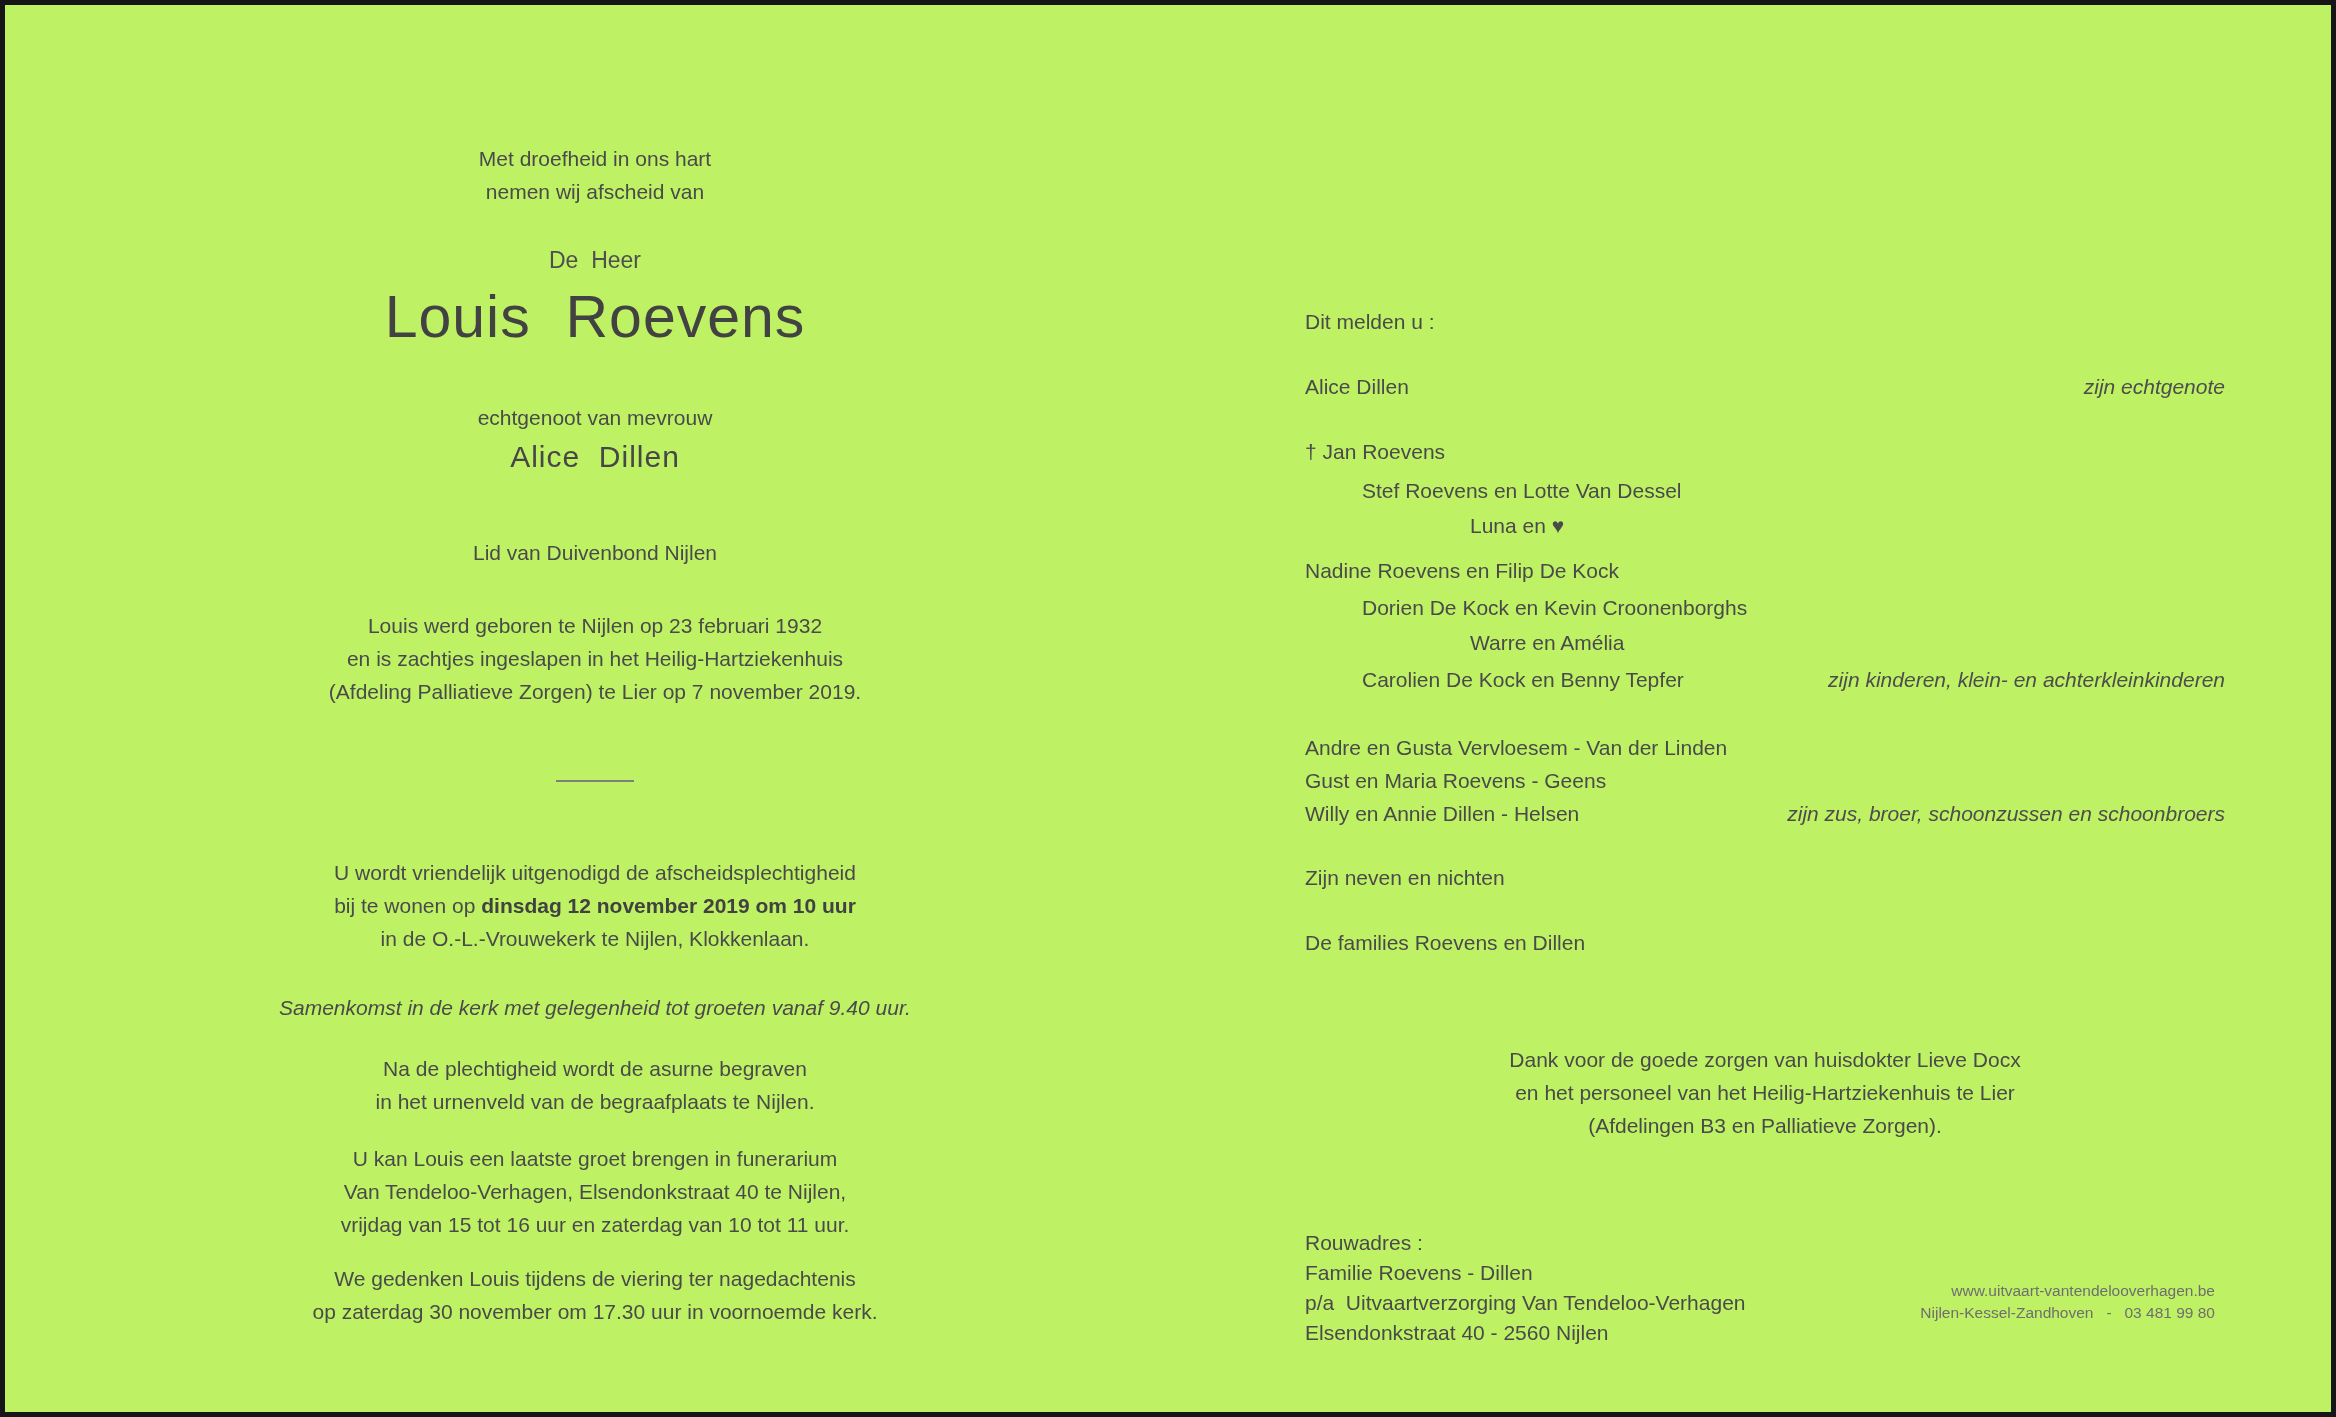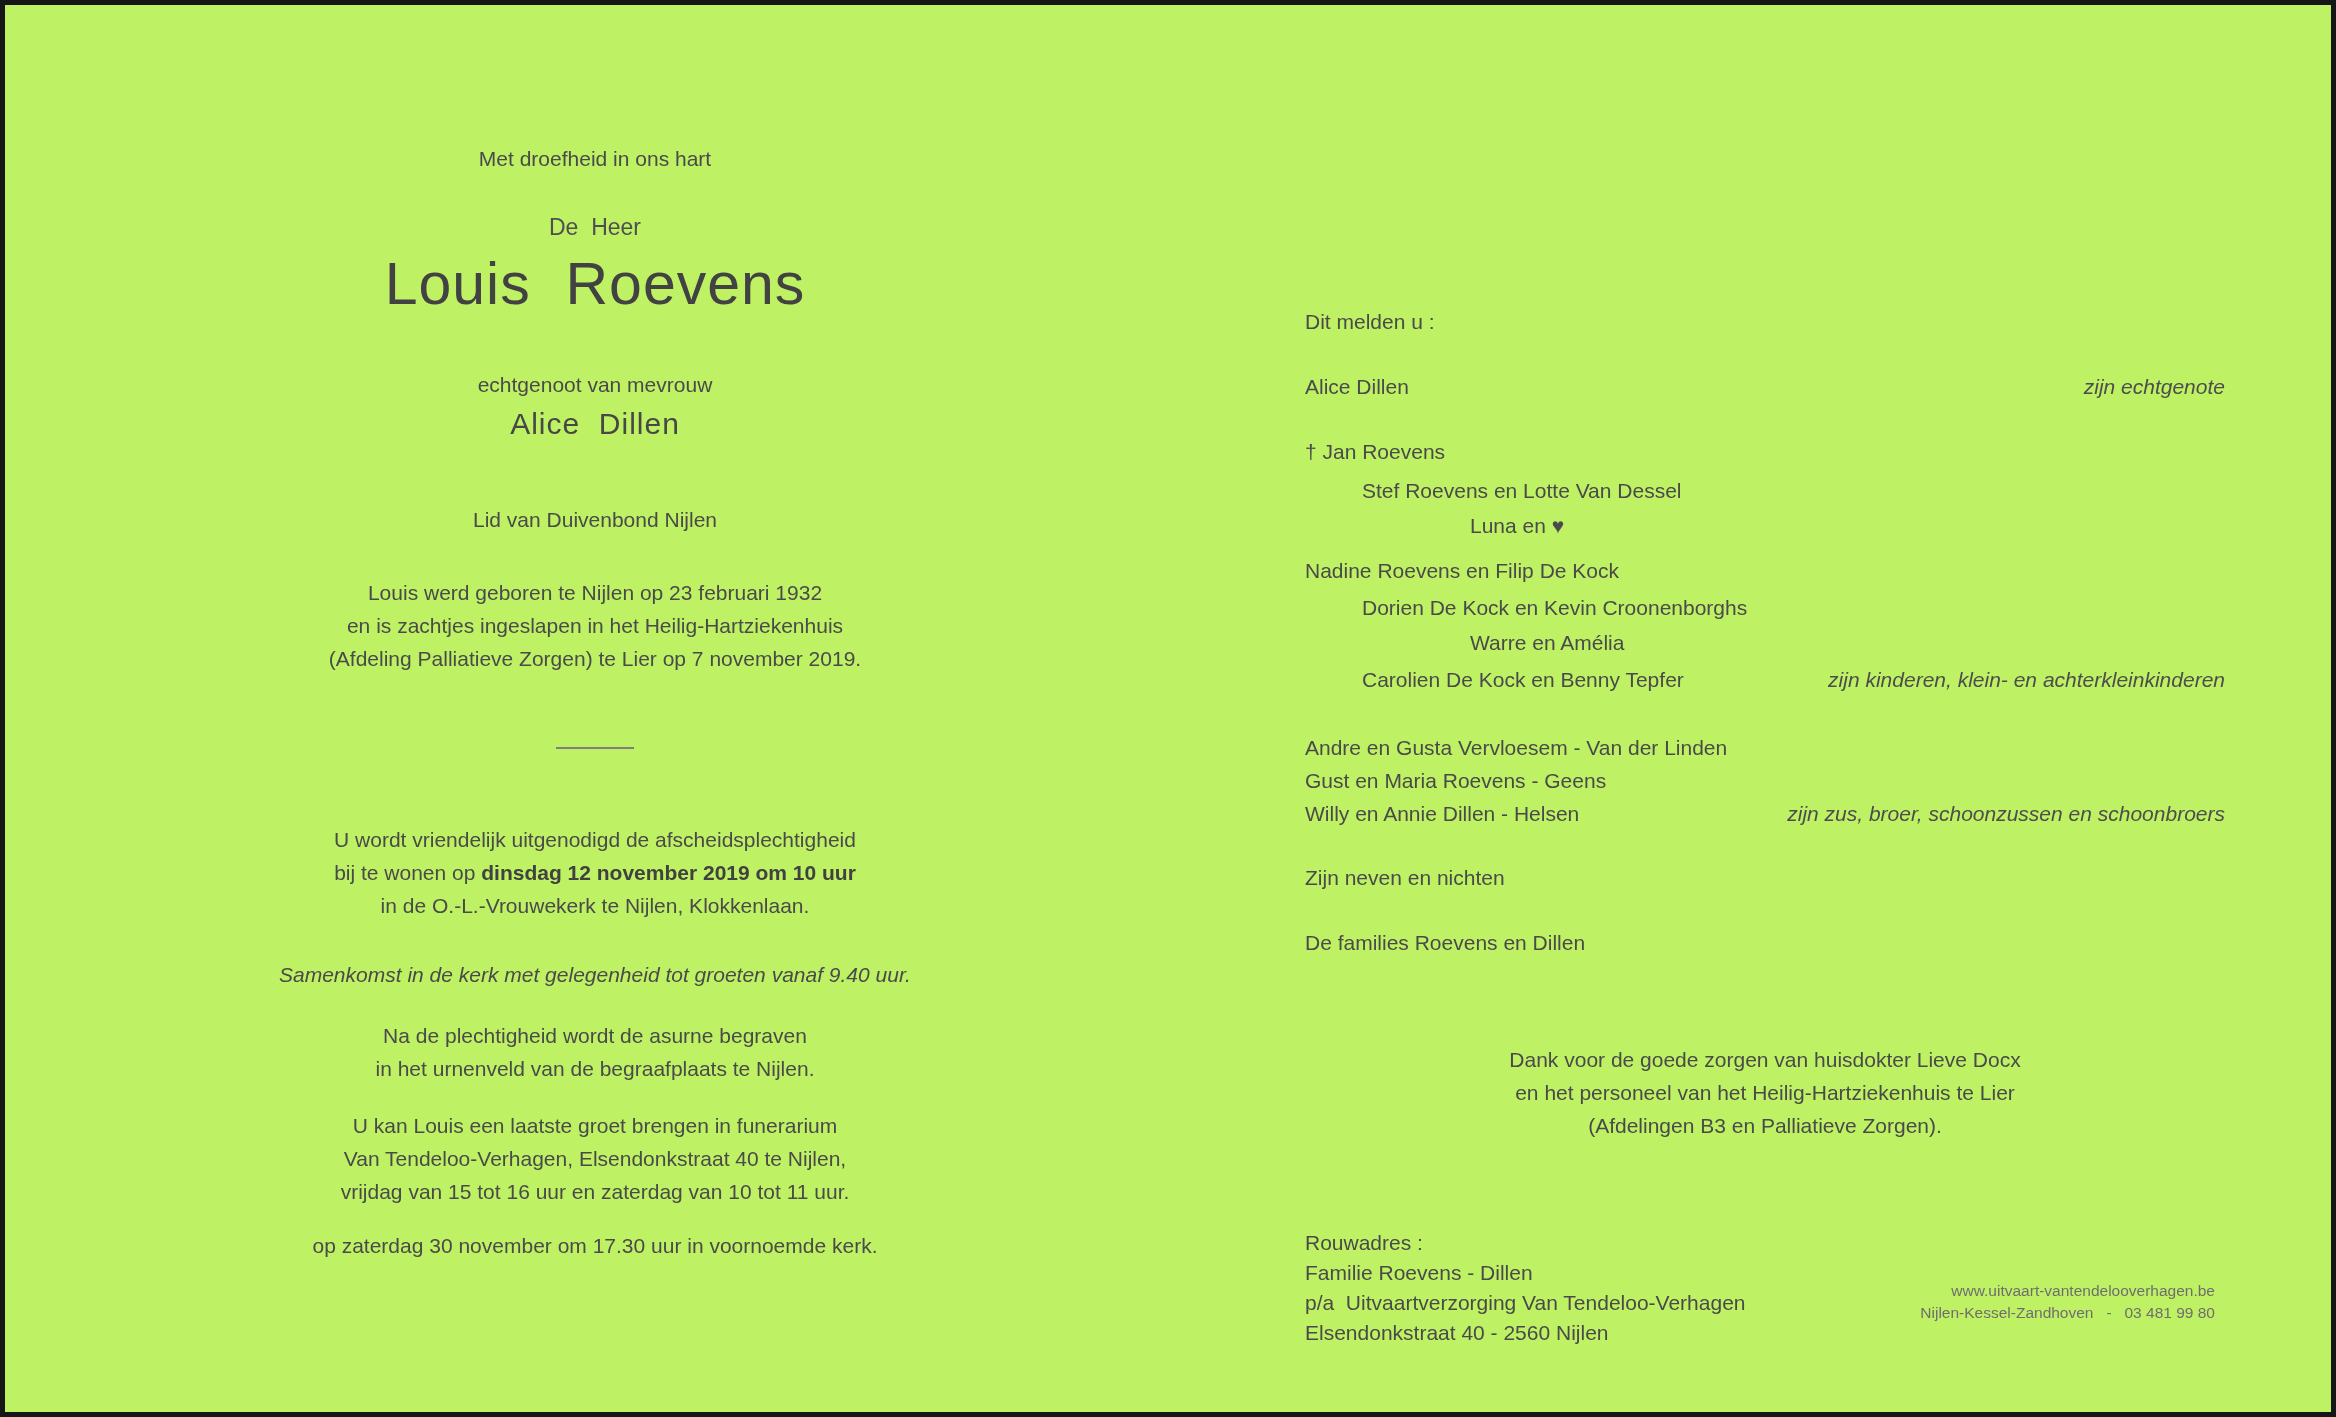--- a/index.html
+++ b/index.html
@@ -84,20 +84,21 @@
   }
 </style>
 </head>
 <body>
 
 <div class="page">
 
   <section class="left-col">
     <div class="intro">
       <div class="line">Met droefheid in ons hart</div>
+      <div class="line">nemen wij afscheid van</div>
     </div>
 
     <div class="salutation line">De  Heer</div>
 
     <div class="deceased line">Louis  Roevens</div>
 
     <div class="spouse-label line">echtgenoot van mevrouw</div>
     <div class="spouse-name line">Alice  Dillen</div>
 
     <div class="membership line">Lid van Duivenbond Nijlen</div>
@@ -123,20 +124,21 @@
       <div class="line">in het urnenveld van de begraafplaats te Nijlen.</div>
     </div>
 
     <div class="funerarium">
       <div class="line">U kan Louis een laatste groet brengen in funerarium</div>
       <div class="line">Van Tendeloo-Verhagen, Elsendonkstraat 40 te Nijlen,</div>
       <div class="line">vrijdag van 15 tot 16 uur en zaterdag van 10 tot 11 uur.</div>
     </div>
 
     <div class="memorial">
+      <div class="line">We gedenken Louis tijdens de viering ter nagedachtenis</div>
       <div class="line">op zaterdag 30 november om 17.30 uur in voornoemde kerk.</div>
     </div>
   </section>
 
   <section class="right-col">
     <div class="announce line">Dit melden u :</div>
 
     <div class="row row-widow">
       <span class="name">Alice Dillen</span>
       <span class="role">zijn echtgenote</span>

